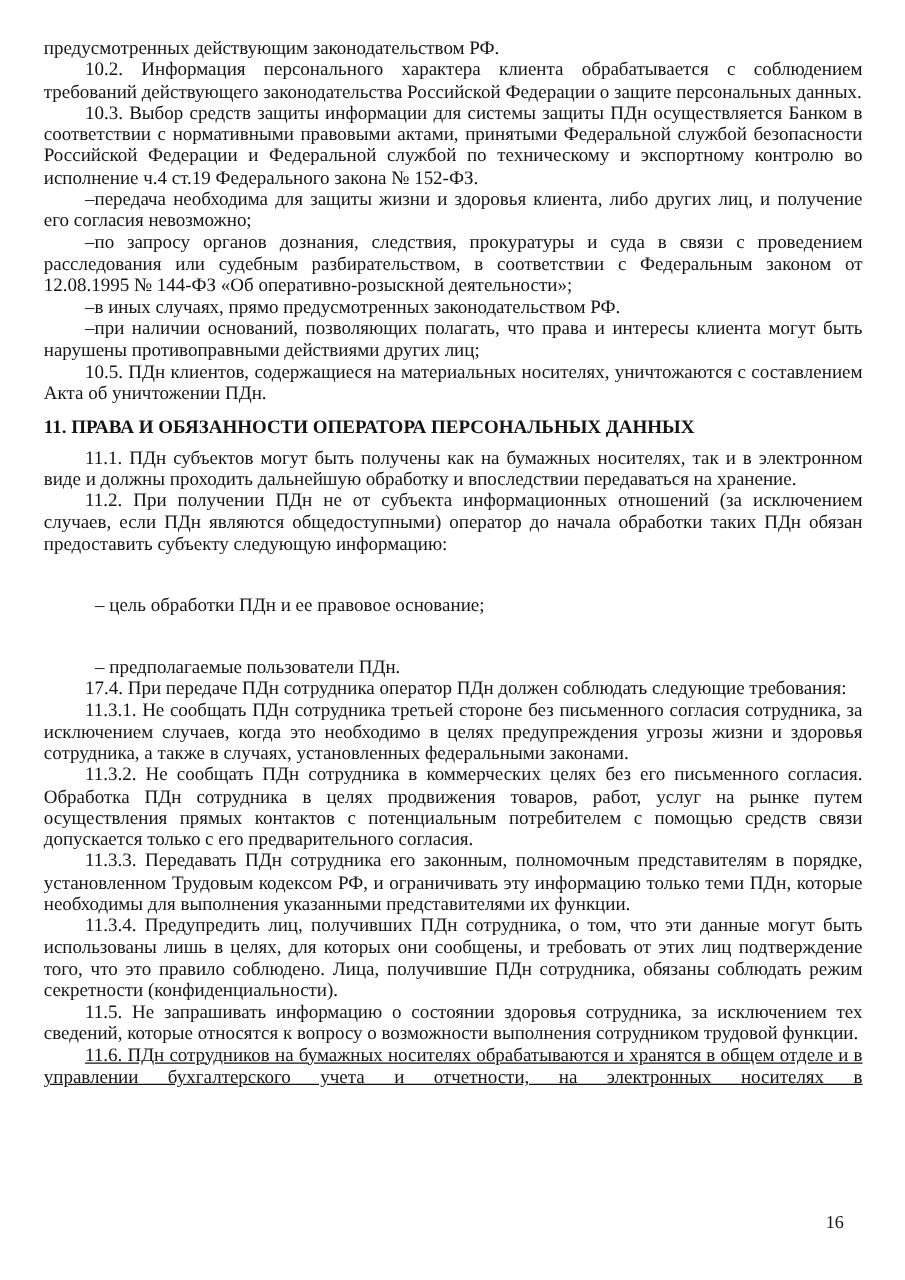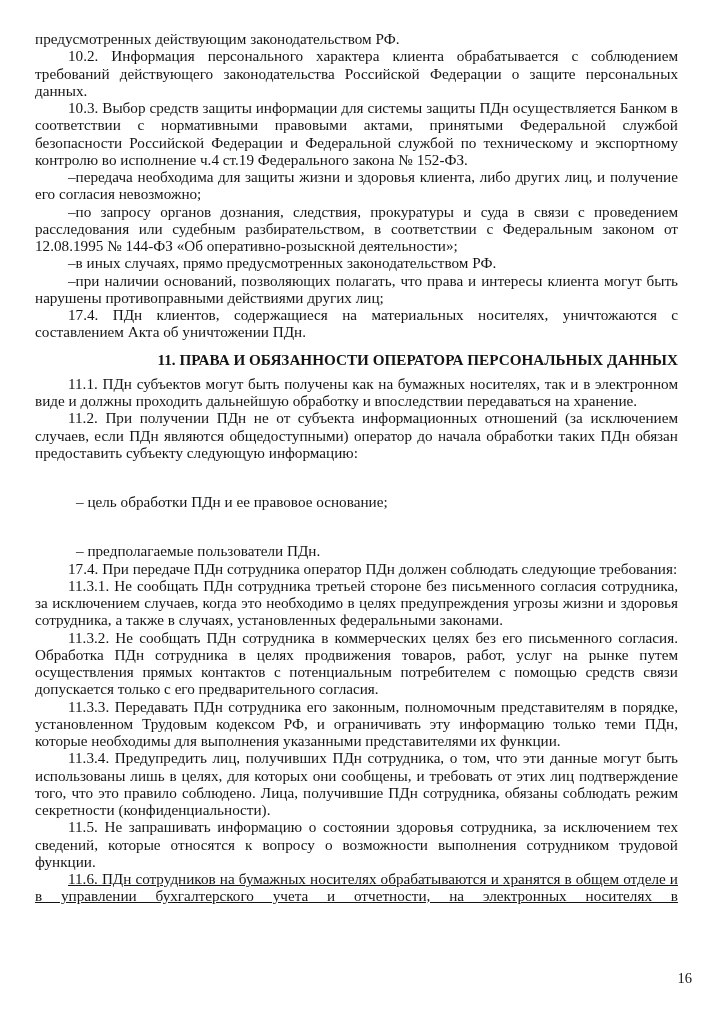--- a/index.html
+++ b/index.html
@@ -5,65 +5,65 @@
   html, body {
     margin: 0;
     padding: 0;
     background: #ffffff;
   }
   .page {
     position: relative;
     width: 724px;
     height: 1024px;
     box-sizing: border-box;
-    padding: 30px 46px 0 35px;
+    padding: 30px 34px 0 35px;
     background: #ffffff;
     color: #141414;
     font-family: "Liberation Serif", "DejaVu Serif", serif;
     font-size: 15.2px;
     line-height: 17.25px;
     overflow: hidden;
     -webkit-font-smoothing: antialiased;
   }
   .p {
     margin: 0;
     text-align: justify;
     text-indent: 33px;
   }
   .cont { text-indent: 0; }
   .dash2 { text-indent: 41px; margin-top: 32px; }
   .fill { text-align-last: justify; text-decoration: underline; }
   .heading {
     margin: 10px 0 7px 0;
     font-weight: 700;
-    text-align: right;
+    text-align: left;
     text-indent: 0;
     font-size: 15.2px;
     line-height: 17.25px;
   }
   .pagenum {
     position: absolute;
     top: 970px;
-    right: 32px;
+    right: 49px;
     font-size: 14.5px;
     margin-left: 44px;
   }
 </style>
 </head>
 <body>
 
 <div class="page">
   <p class="p cont">предусмотренных действующим законодательством РФ.</p>
   <p class="p">10.2. Информация персонального характера клиента обрабатывается с соблюдением требований действующего законодательства Российской Федерации о защите персональных данных.</p>
   <p class="p">10.3. Выбор средств защиты информации для системы защиты ПДн осуществляется Банком в соответствии с нормативными правовыми актами, принятыми Федеральной службой безопасности Российской Федерации и Федеральной службой по техническому и экспортному контролю во исполнение ч.4 ст.19 Федерального закона № 152-ФЗ.</p>
   <p class="p">–передача необходима для защиты жизни и здоровья клиента, либо других лиц, и получение его согласия невозможно;</p>
   <p class="p">–по запросу органов дознания, следствия, прокуратуры и суда в связи с проведением расследования или судебным разбирательством, в соответствии с Федеральным законом от 12.08.1995 № 144-ФЗ «Об оперативно-розыскной деятельности»;</p>
   <p class="p">–в иных случаях, прямо предусмотренных законодательством РФ.</p>
   <p class="p">–при наличии оснований, позволяющих полагать, что права и интересы клиента могут быть нарушены противоправными действиями других лиц;</p>
-  <p class="p">17.4. ПДн клиентов, содержащиеся на материальных носителях, уничтожаются с составлением Акта об уничтожении ПДн.</p>
+  <p class="p">10.5. ПДн клиентов, содержащиеся на материальных носителях, уничтожаются с составлением Акта об уничтожении ПДн.</p>
   <h2 class="heading">11. ПРАВА И ОБЯЗАННОСТИ ОПЕРАТОРА ПЕРСОНАЛЬНЫХ ДАННЫХ</h2>
   <p class="p">11.1. ПДн субъектов могут быть получены как на бумажных носителях, так и в электронном виде и должны проходить дальнейшую обработку и впоследствии передаваться на хранение.</p>
   <p class="p">11.2. При получении ПДн не от субъекта информационных отношений (за исключением случаев, если ПДн являются общедоступными) оператор до начала обработки таких ПДн обязан предоставить субъекту следующую информацию:</p>
   <p class="p dash2">– цель обработки ПДн и ее правовое основание;</p>
   <p class="p dash2">– предполагаемые пользователи ПДн.</p>
   <p class="p">17.4. При передаче ПДн сотрудника оператор ПДн должен соблюдать следующие требования:</p>
   <p class="p">11.3.1. Не сообщать ПДн сотрудника третьей стороне без письменного согласия сотрудника, за исключением случаев, когда это необходимо в целях предупреждения угрозы жизни и здоровья сотрудника, а также в случаях, установленных федеральными законами.</p>
   <p class="p">11.3.2. Не сообщать ПДн сотрудника в коммерческих целях без его письменного согласия. Обработка ПДн сотрудника в целях продвижения товаров, работ, услуг на рынке путем осуществления прямых контактов с потенциальным потребителем с помощью средств связи допускается только с его предварительного согласия.</p>
   <p class="p">11.3.3. Передавать ПДн сотрудника его законным, полномочным представителям в порядке, установленном Трудовым кодексом РФ, и ограничивать эту информацию только теми ПДн, которые необходимы для выполнения указанными представителями их функции.</p>
   <p class="p">11.3.4. Предупредить лиц, получивших ПДн сотрудника, о том, что эти данные могут быть использованы лишь в целях, для которых они сообщены, и требовать от этих лиц подтверждение того, что это правило соблюдено. Лица, получившие ПДн сотрудника, обязаны соблюдать режим секретности (конфиденциальности).</p>

